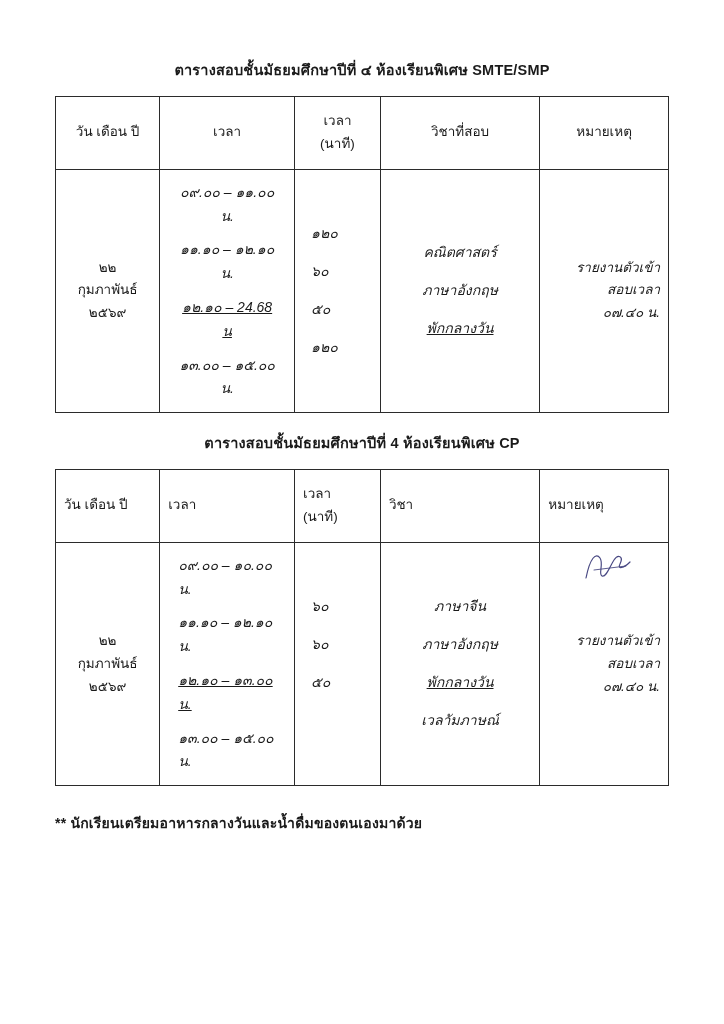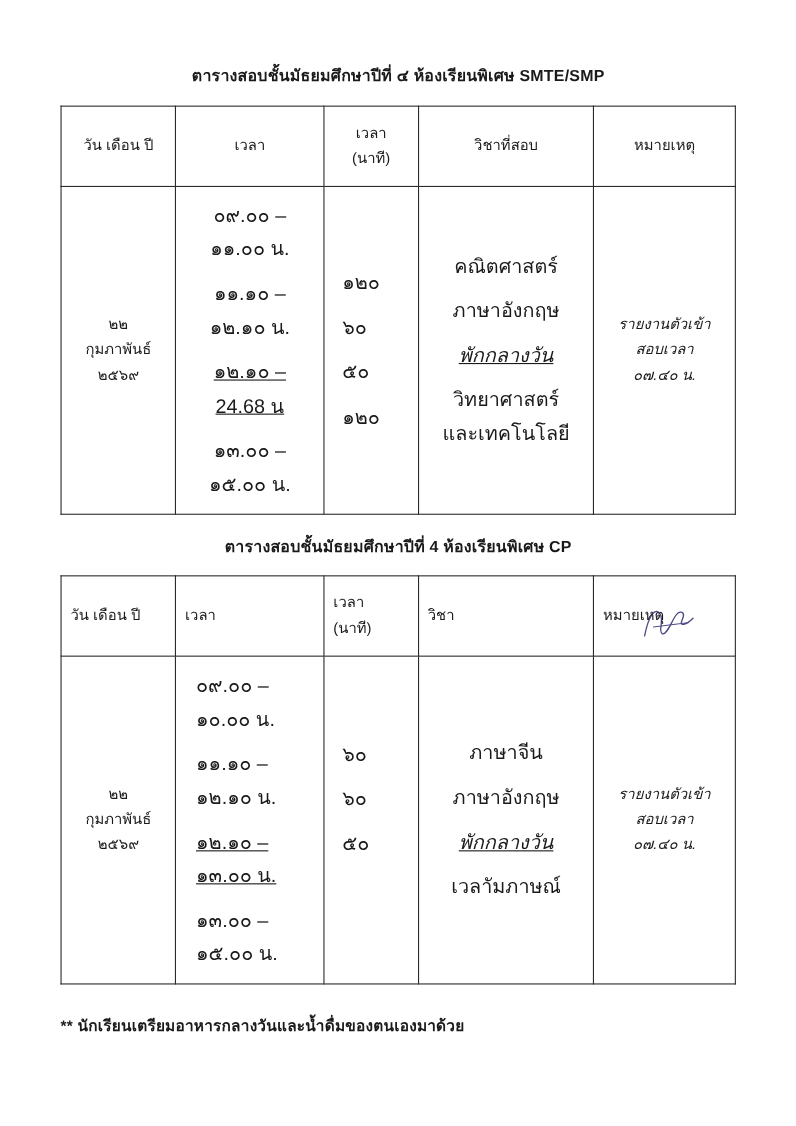--- a/index.html
+++ b/index.html
@@ -86,31 +86,32 @@
 
   .rows-cell { padding: 0; vertical-align: top; }
   table.inner {
     width: 100%;
     border-collapse: collapse;
     table-layout: fixed;
   }
   table.inner td {
     border: none;
     padding: 5px 8px;
-    font-size: 18px;
+    font-size: 14px;
     line-height: 1.7;
     height: 28px;
+    font-style: italic;
   }
   .time-col { text-align: center; }
   .t2 .time-col { text-align: left; padding-left: 10px; }
   .mins-col { }
   .subj-col { text-align: center; }
   .t2 .subj-col { text-align: center; }
   .note-cell {
-    text-align: center;
+    text-align: right;
     vertical-align: top;
     font-style: italic;
     line-height: 1.9;
     padding-top: 8px;
   }
   .t1 .note-cell { padding-top: 6px; }
   .lunch {
     font-weight: 700;
     text-decoration: underline;
   }
@@ -209,23 +210,20 @@
             <tbody>
               <tr>
                   <td class="subj-col">คณิตศาสตร์</td>
                 </tr>
               <tr>
                   <td class="subj-col">ภาษาอังกฤษ</td>
                 </tr>
               <tr>
                   <td class="subj-col lunch-sub">พักกลางวัน</td>
                 </tr>
-              <tr>
-                  <td class="subj-col">วิทยาศาสตร์และเทคโนโลยี</td>
-                </tr>
             </tbody>
           </table>
         </td>
         <td class="note-cell">
           <div>รายงานตัวเข้า</div>
           <div>สอบเวลา</div>
           <div>๐๗.๔๐ น.</div>
         </td>
       </tr>
     </tbody>

